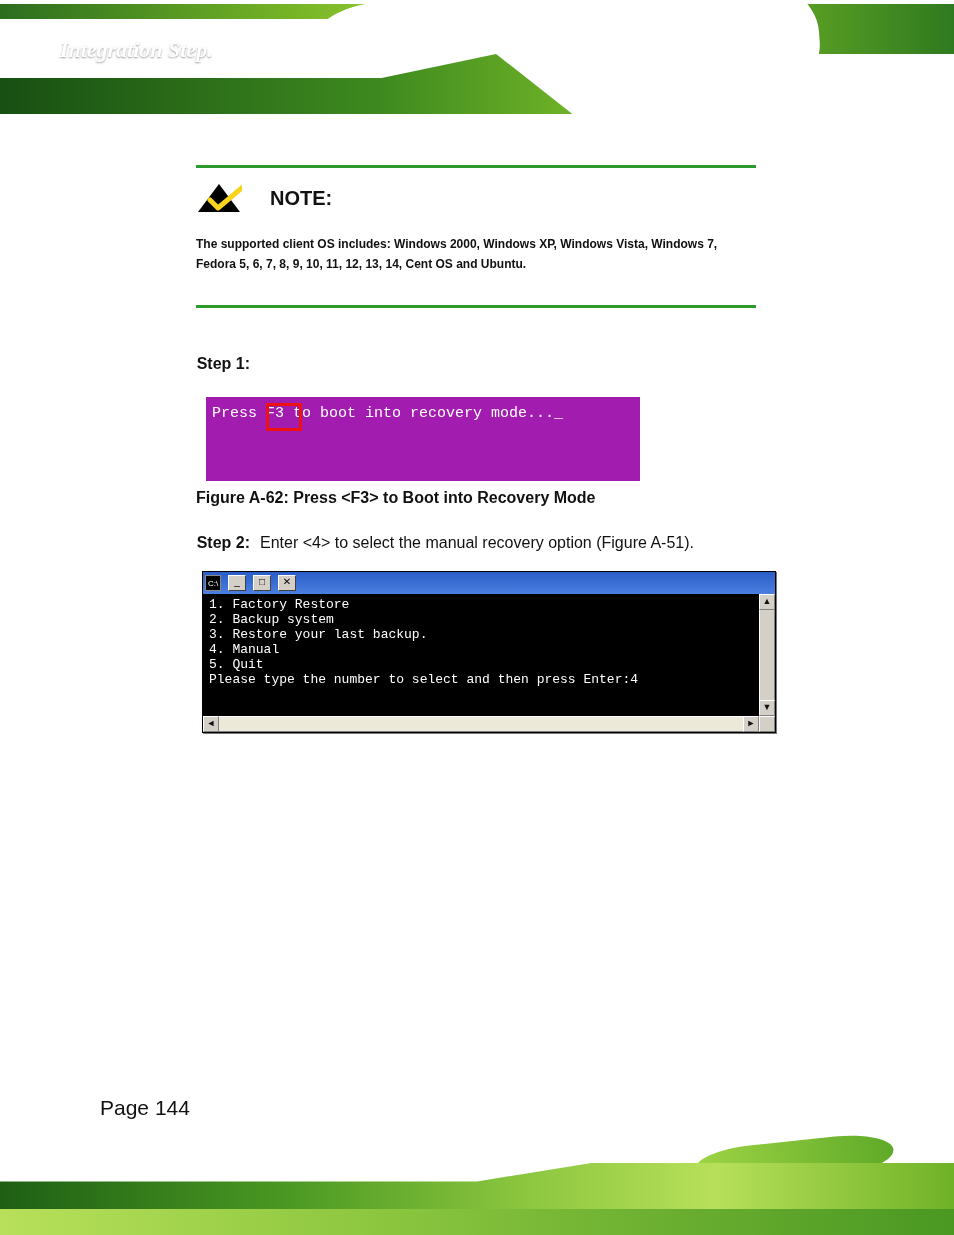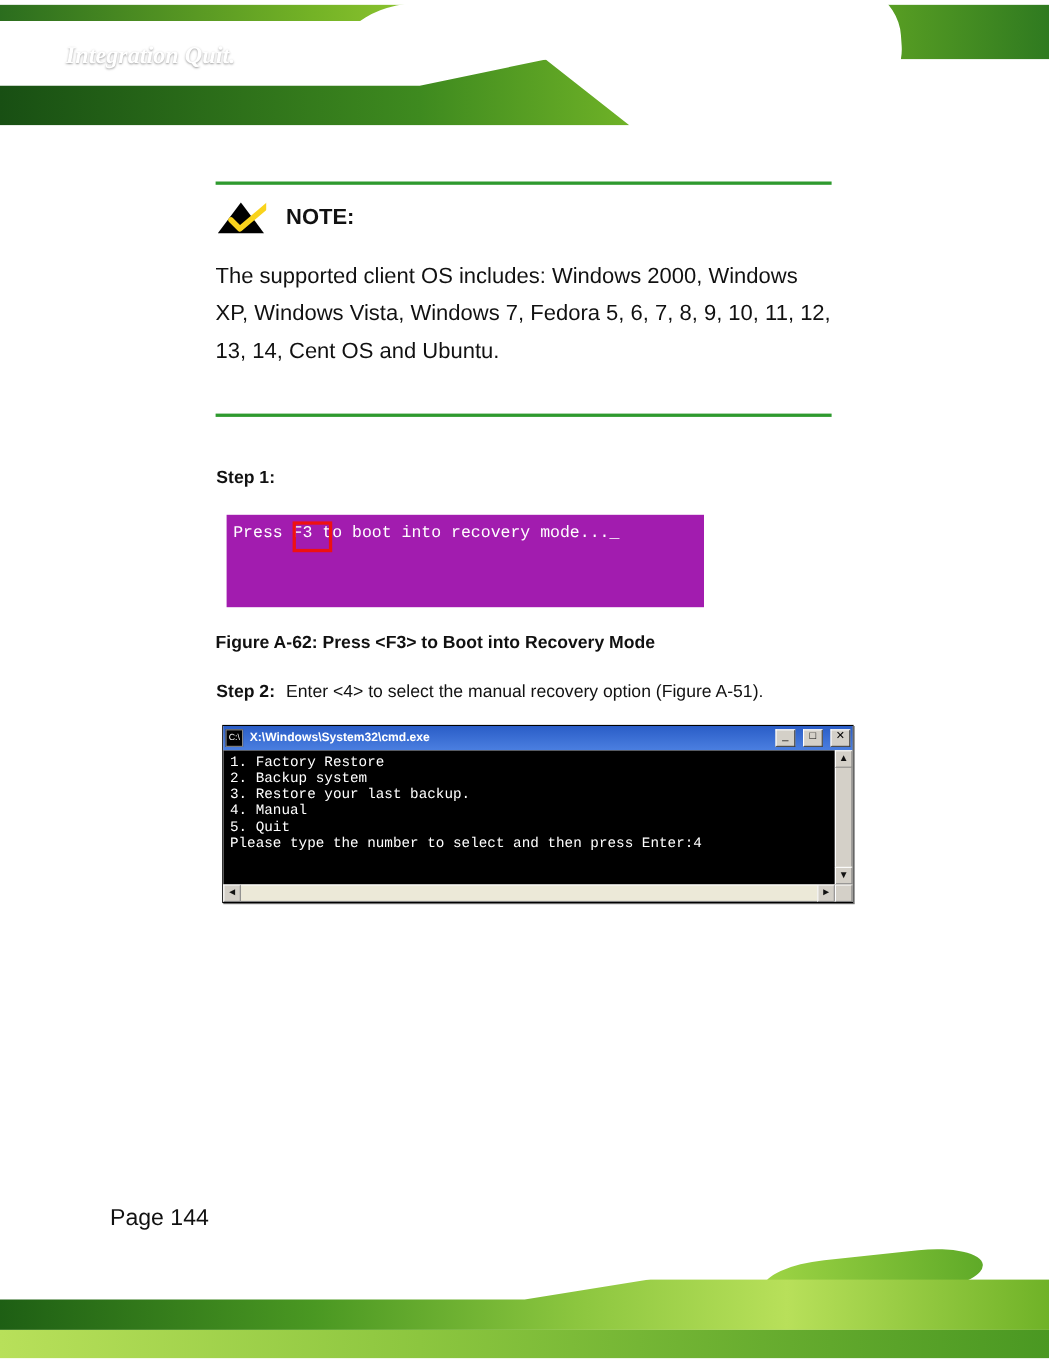--- a/index.html
+++ b/index.html
@@ -15,30 +15,30 @@
     clip-path:polygon(0 40%,40% 40%,52% 0,60% 100%,0 100%);}
   .hdr .white-swoosh{position:absolute;left:300px;top:-10px;width:520px;height:130px;background:#fff;border-radius:80px/60px;transform:rotate(-4deg);}
   .logo-box{position:absolute;left:40px;top:22px;width:260px;height:55px;color:#fff;display:flex;align-items:center;gap:8px;}
   .iei-mark{display:inline-block;height:34px;}
   .logo-text{font-family:Georgia,serif;font-style:italic;font-weight:bold;font-size:22px;color:#fff;text-shadow:0 1px 2px rgba(0,0,0,.4);}
   .logo-reg{font-size:10px;vertical-align:super;color:#fff;}
 
   
   .col{position:absolute;left:196px;top:165px;width:560px;}
   .divider{height:3px;background:#2e9a2e;border:none;margin:0;}
-  .note-row{display:flex;align-items:center;gap:18px;margin:14px 0 20px;}
+  .note-row{display:flex;align-items:center;gap:28px;margin:14px 0 20px;}
   .note-icon{width:46px;height:32px;position:relative;}
   .note-icon svg{width:46px;height:32px;}
   .note-label{font-size:20px;font-weight:bold;}
-  .note-body{font-size:20px;line-height:1.7;margin-bottom:40px;}
+  .note-body{font-size:12px;line-height:1.7;margin-bottom:30px;font-weight:bold;}
   .step{font-size:16px;line-height:1.8;}
   .step-strong{font-weight:bold;}
   .hang{display:flex;gap:10px;}
   .hang .idx{min-width:54px;text-align:right;}
-  .caption{font-size:16px;margin-top:24px;}
+  .caption{font-size:16px;margin-top:8px;}
   .blk{font-weight:bold;}
 
   
   .shot1{margin:18px 0 6px 10px;width:434px;height:84px;background:#a21caf;color:#fff;font-family:"Courier New",monospace;font-size:15px;position:relative;padding:8px 6px;box-sizing:border-box;}
   .f3box{position:absolute;left:60px;top:6px;width:30px;height:22px;border:3px solid #e11;}
 
   
   .shot2{margin:14px 0 6px 6px;width:572px;border:1px solid #000;box-shadow:1px 1px 0 #777;font-family:Tahoma,Arial,sans-serif;}
   .titlebar{height:22px;background:linear-gradient(#2a5dc7,#4b7fe0);display:flex;align-items:center;gap:6px;font-size:11px;color:#fff;padding:0 2px;}
   .titlebar .ico{width:14px;height:14px;background:#000;border:1px solid #888;display:flex;align-items:center;justify-content:center;font-size:8px;}
@@ -73,21 +73,21 @@
     <div class="green-bot"></div>
     <div class="logo-box">
       <span class="iei-mark">
         
         
         
         
       </span>
       <span>
         <span class="logo-reg">®</span>
-        <span class="logo-text">Integration Quit.</span>
+        <span class="logo-text">Integration Step.</span>
       </span>
     </div>
   </div>
 
   <div class="col">
 
     <hr class="divider">
 
     <div class="note-row">
       <span class="note-icon">
@@ -122,21 +122,20 @@
     <div style="height:22px"></div>
 
     <div class="step hang">
       <span class="idx step-strong">Step  2:</span>
       <span>Enter &lt;4&gt; to select the manual recovery option (Figure A-51).</span>
     </div>
 
     <div class="shot2">
       <div class="titlebar">
         <span class="ico">C:\</span>
-        <span class="ttl">X:\Windows\System32\cmd.exe</span>
         <span class="winbtn">_</span>
         <span class="winbtn">□</span>
         <span class="winbtn">✕</span>
       </div>
       <div class="cmdbody">
         <div class="cmdtext">1. Factory Restore
 2. Backup system
 3. Restore your last backup.
 4. Manual
 5. Quit

